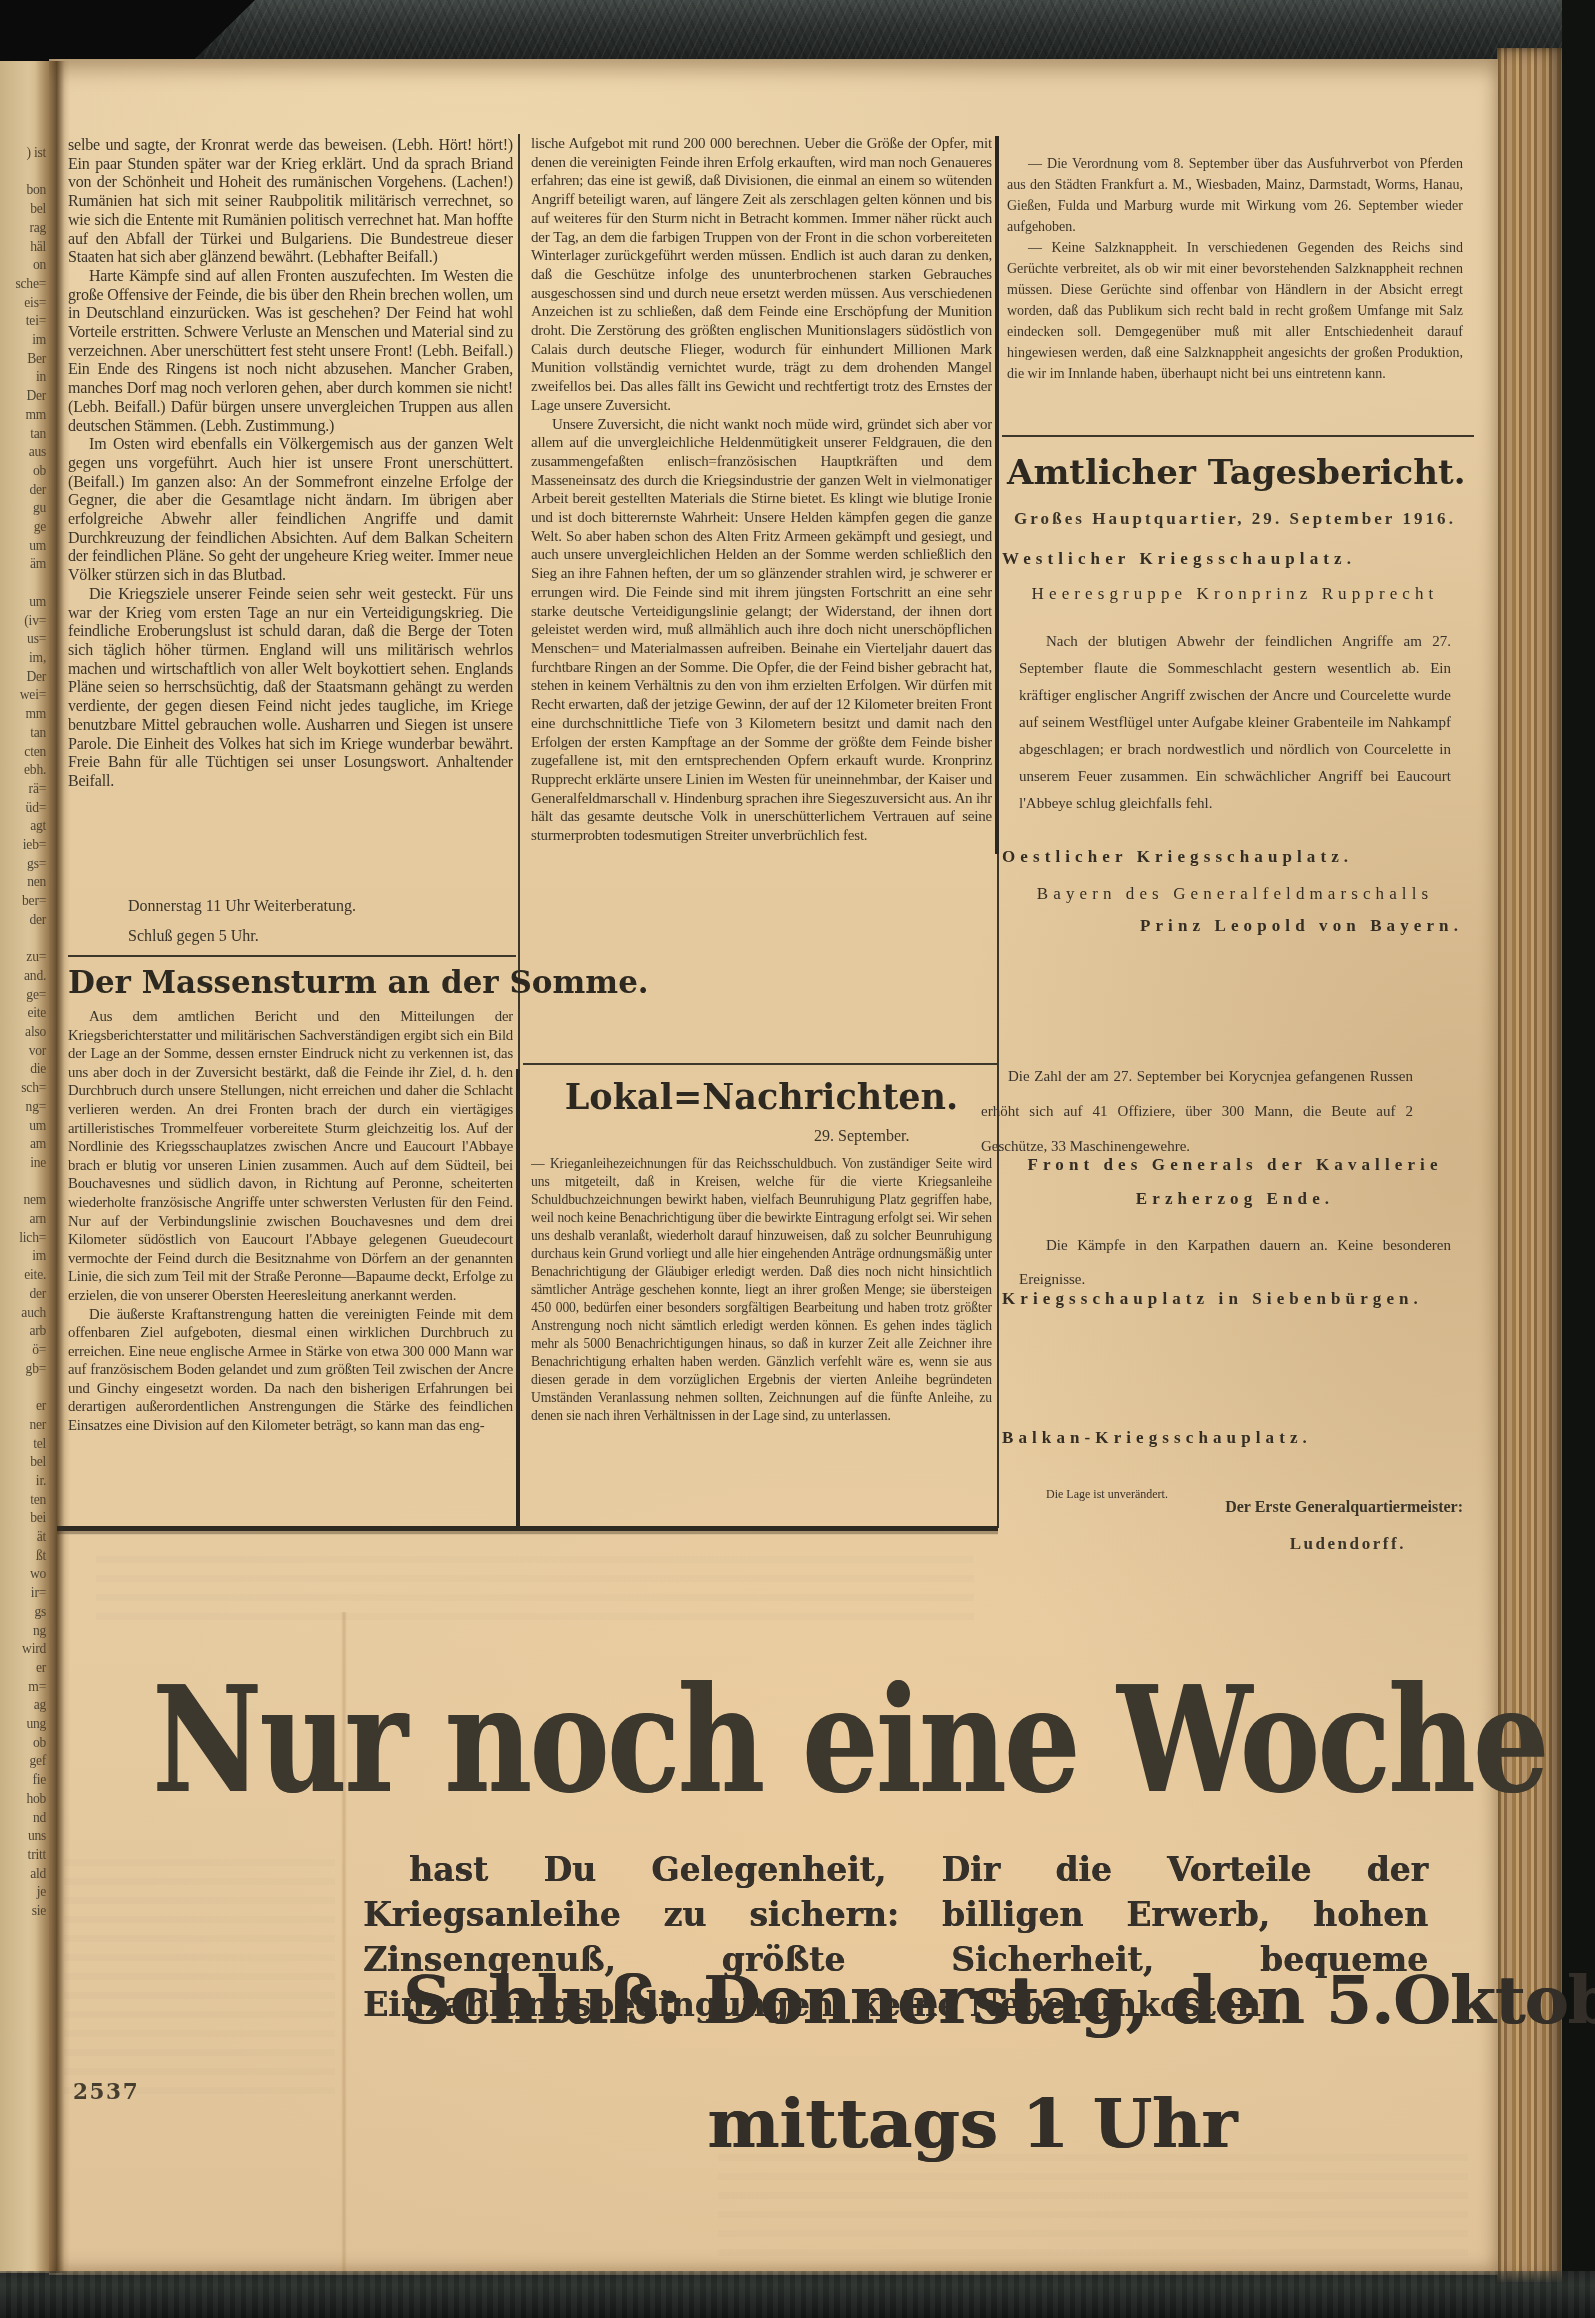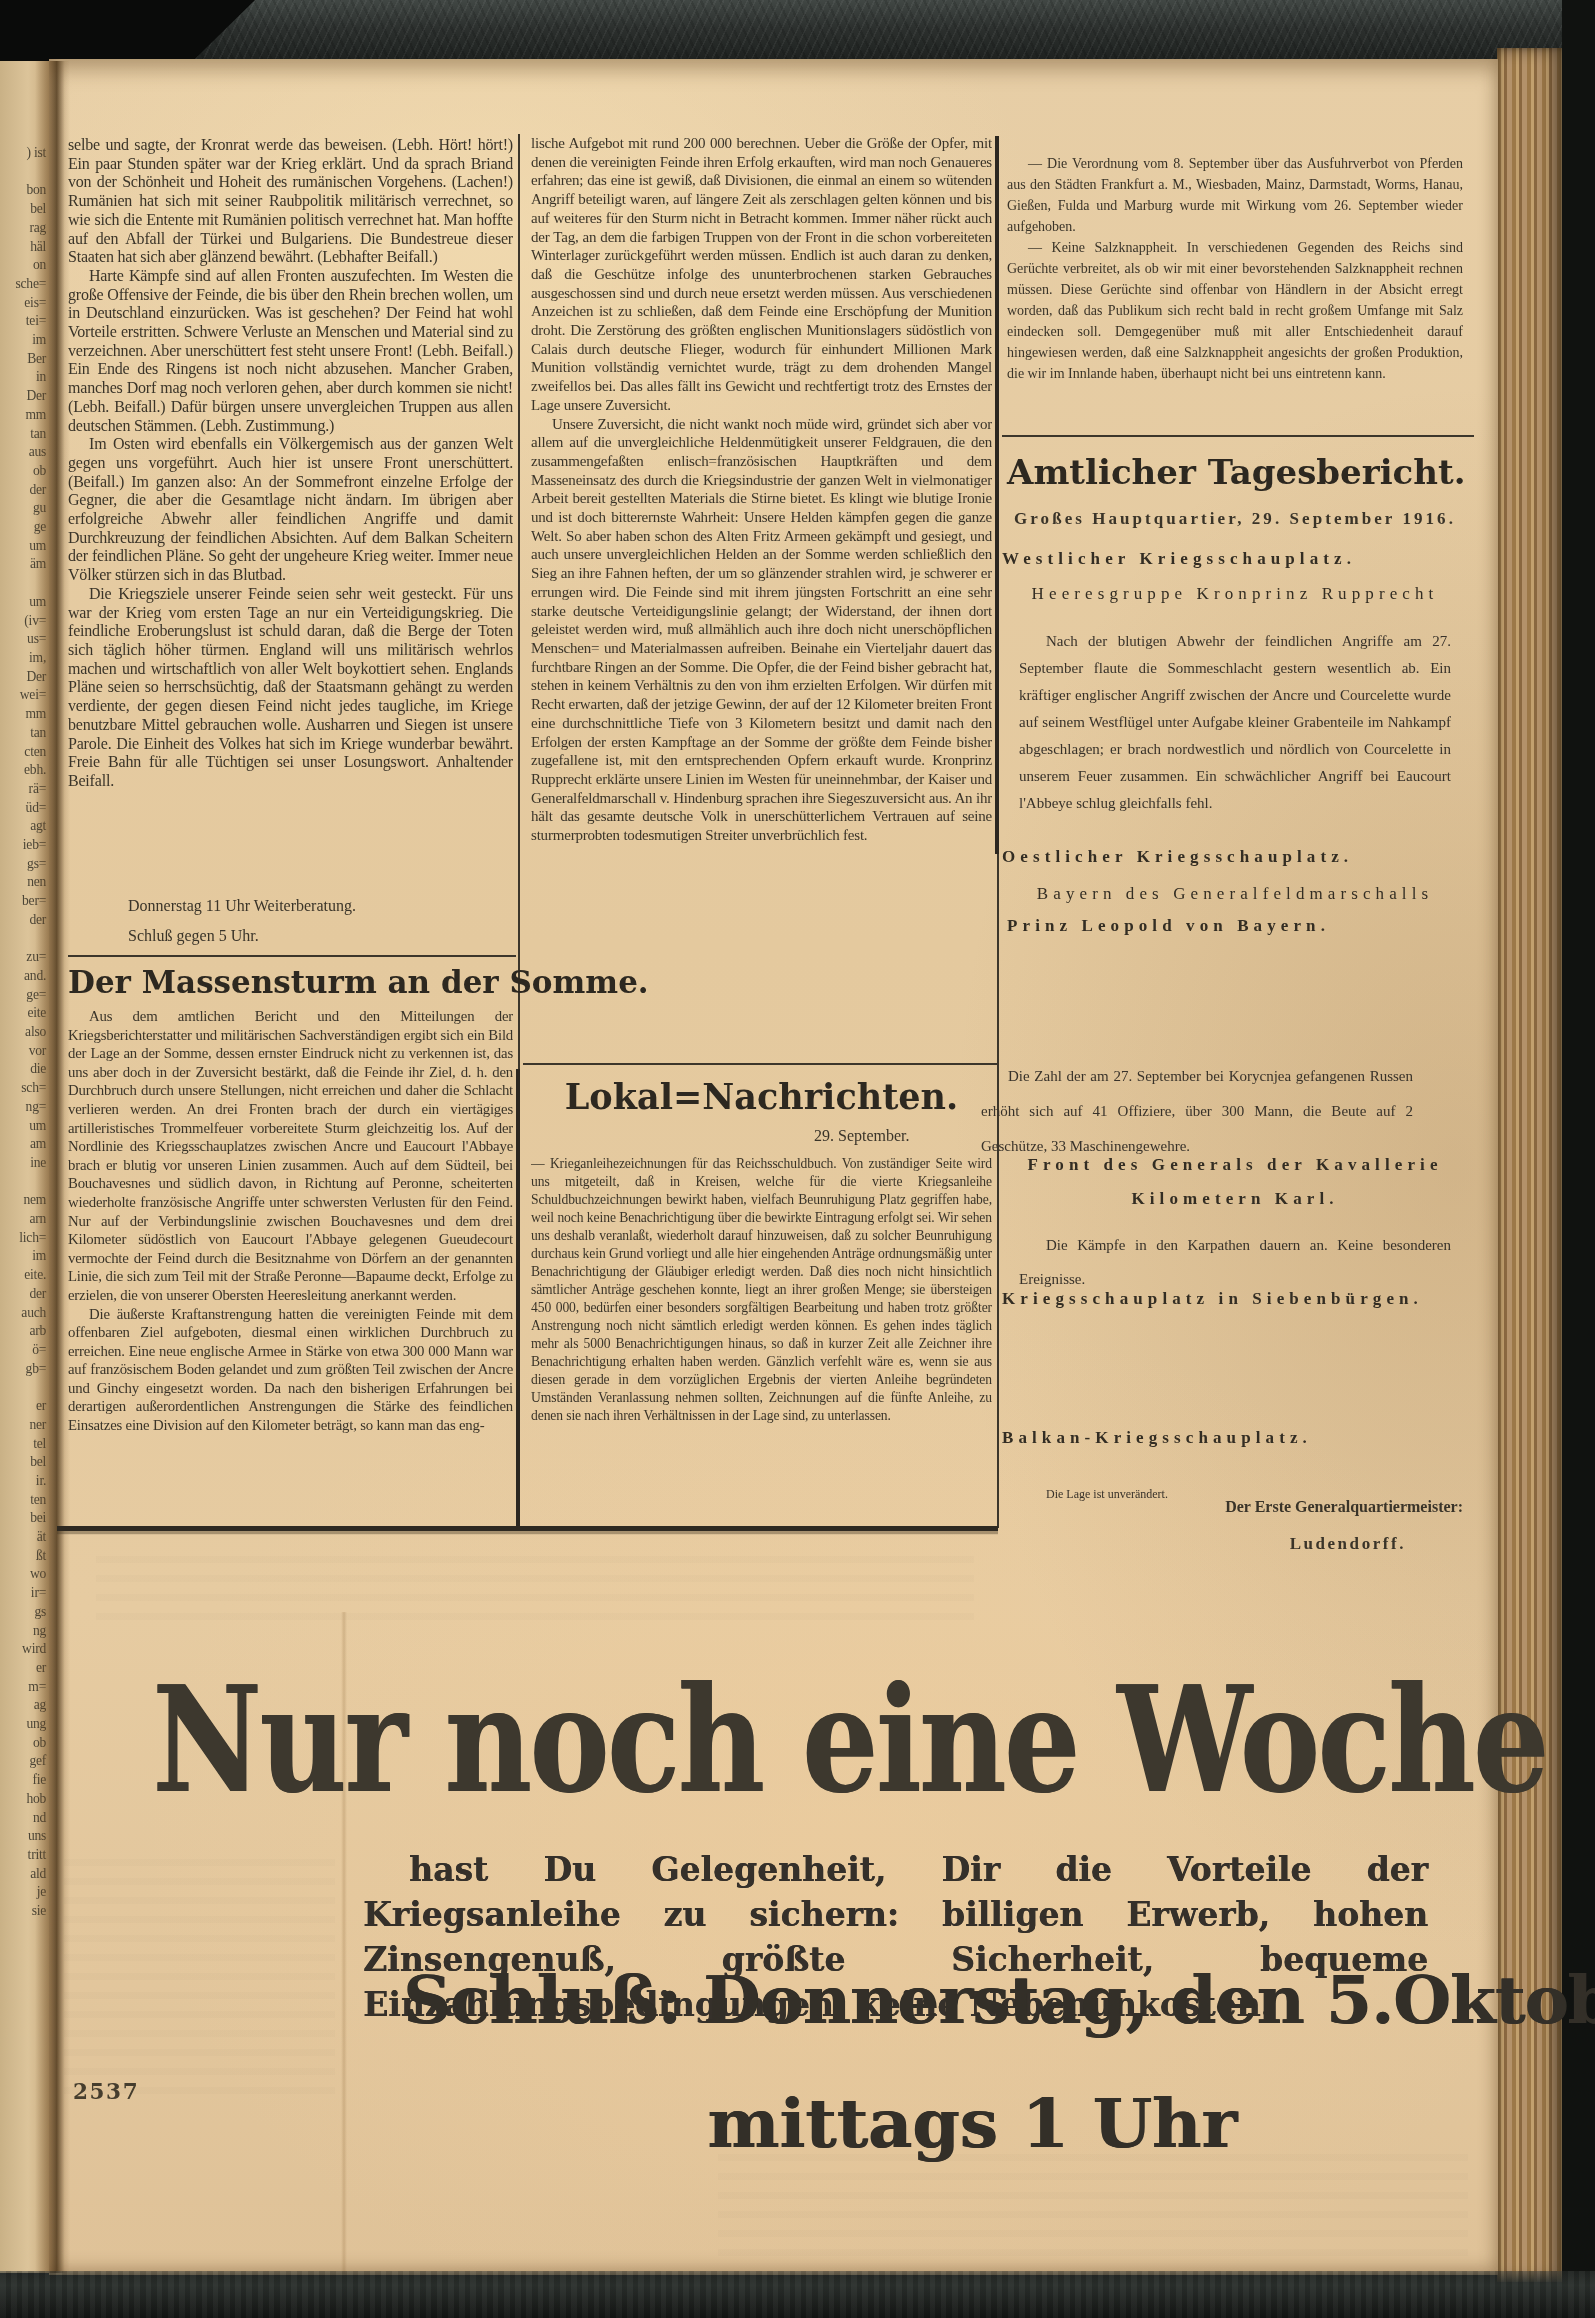--- a/index.html
+++ b/index.html
@@ -232,27 +232,27 @@
   <div class="line" style="left:1007px;top:509px;width:456px;text-align:center;font-size:17px;letter-spacing:.18em;font-weight:700;">Großes Hauptquartier, 29. September 1916.</div>
 
   <div class="sphead" style="left:1002px;top:549px;">Westlicher Kriegsschauplatz.</div>
   <div class="sphead" style="left:1007px;top:584px;width:456px;text-align:center;font-weight:400;">Heeresgruppe Kronprinz Rupprecht</div>
   <div class="rpt" style="left:1007px;top:616px;width:456px;font-size:15px;line-height:27px;">
     <p>Nach der blutigen Abwehr der feindlichen Angriffe am 27. September flaute die Sommeschlacht gestern wesentlich ab. Ein kräftiger englischer Angriff zwischen der Ancre und Courcelette wurde auf seinem Westflügel unter Aufgabe kleiner Grabenteile im Nahkampf abgeschlagen; er brach nordwestlich und nördlich von Courcelette in unserem Feuer zusammen. Ein schwächlicher Angriff bei Eaucourt l'Abbeye schlug gleichfalls fehl.</p>
   </div>
 
   <div class="sphead" style="left:1002px;top:847px;">Oestlicher Kriegsschauplatz.</div>
   <div class="sphead" style="left:1007px;top:884px;width:456px;text-align:center;font-weight:400;">Bayern des Generalfeldmarschalls</div>
-  <div class="sphead" style="left:1007px;top:916px;width:456px;text-align:left;">Prinz Leopold von Bayern.</div>
+  <div class="sphead" style="left:1007px;top:916px;width:456px;text-align:right;">Prinz Leopold von Bayern.</div>
   <div class="rpt" style="left:969px;top:1047px;width:456px;font-size:15px;line-height:35px;">
     <p>Die Zahl der am 27. September bei Korycnjea gefangenen Russen erhöht sich auf 41 Offiziere, über 300 Mann, die Beute auf 2 Geschütze, 33 Maschinengewehre.</p>
   </div>
 
   <div class="sphead" style="left:1007px;top:1155px;width:456px;text-align:center;">Front des Generals der Kavallerie</div>
-  <div class="sphead" style="left:1007px;top:1189px;width:456px;text-align:center;">Kilometern Karl.</div>
+  <div class="sphead" style="left:1007px;top:1189px;width:456px;text-align:center;">Erzherzog Ende.</div>
   <div class="rpt" style="left:1007px;top:1216px;width:456px;font-size:15px;line-height:34px;">
     <p>Die Kämpfe in den Karpathen dauern an. Keine besonderen Ereignisse.</p>
   </div>
 
   <div class="sphead" style="left:1002px;top:1289px;">Kriegsschauplatz in Siebenbürgen.</div>
 
   <div class="sphead" style="left:1002px;top:1428px;">Balkan-Kriegsschauplatz.</div>
   <div class="rpt" style="left:1007px;top:1465px;width:456px;font-size:12px;line-height:34px;">
     <p>Die Lage ist unverändert.</p>
   </div>

